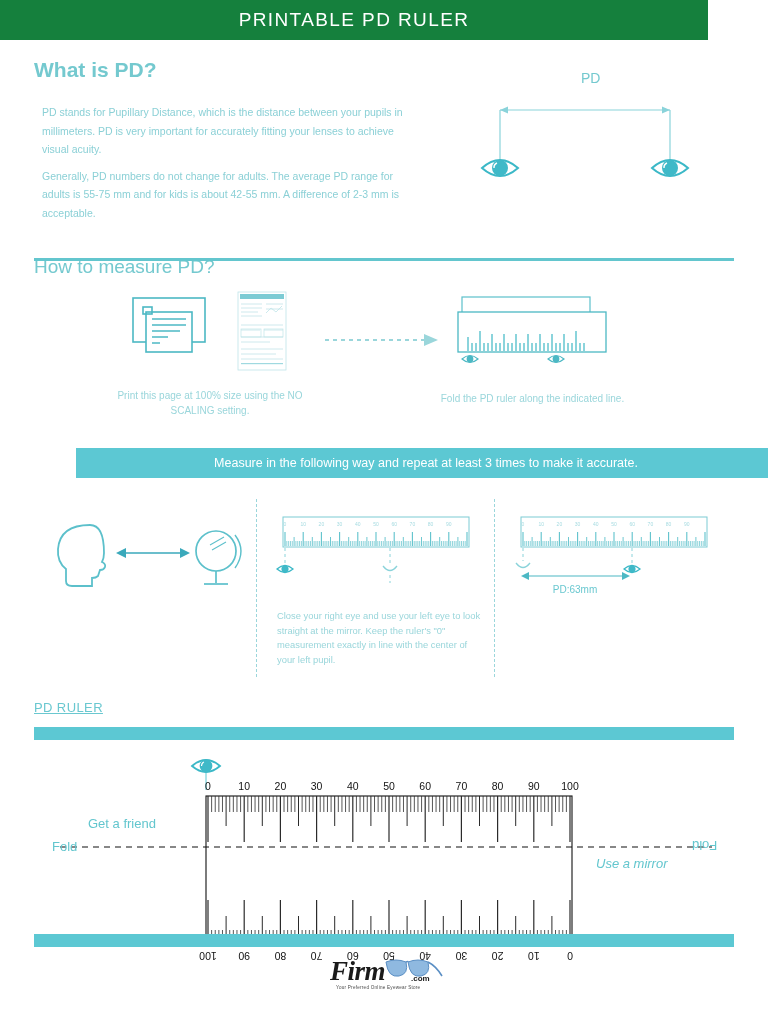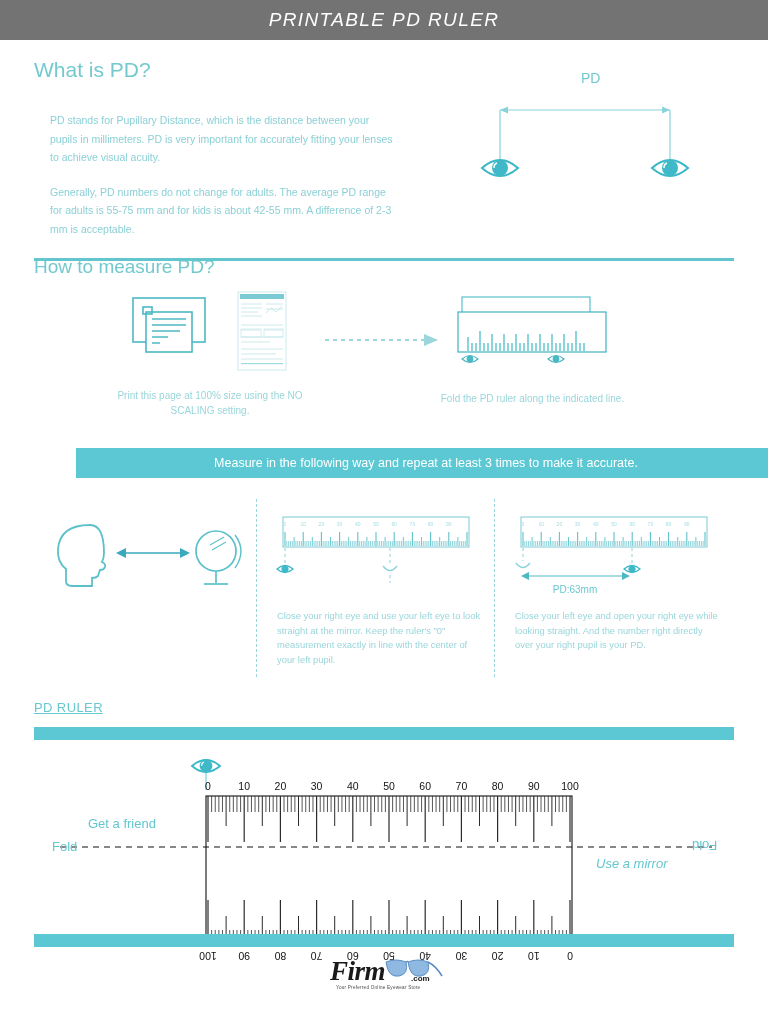--- a/index.html
+++ b/index.html
@@ -13,51 +13,50 @@
     position: relative;
     font-family: "Liberation Sans", sans-serif;
     overflow: hidden;
     color: #6fc6cf;
   }
 
   
   .header-bar {
     position: absolute;
     left: 0; top: 0;
-    width: 768px; height: 40px;
-    background: #737373;
+    width: 708px; height: 40px;
+    background: #15803d;
     display: flex;
     align-items: center;
     justify-content: center;
-    font-style: italic;
   }
   .header-title {
     color: #ffffff;
     font-size: 19px;
     letter-spacing: 1.4px;
     font-weight: 400;
   }
 
   
   .h-what {
     position: absolute;
     left: 34px; top: 58px;
     font-size: 21px;
     color: #74c9cf;
-    font-weight: 400;
+    font-weight: 700;
   }
   .body-copy {
     position: absolute;
     left: 34px; top: 95px;
     width: 380px;
     font-size: 10.5px;
     line-height: 18.5px;
     color: #8bd0d6;
   }
-  .body-copy p { margin: 16px; }
+  .body-copy p { margin: 8px; }
 
   .h-how {
     position: absolute;
     left: 34px; top: 228px;
     font-size: 19px;
     color: #74c9cf;
     font-weight: 400;
     margin-top: 28px;
   }
   .rule-under {
@@ -636,21 +635,20 @@
       <circle cx="119" cy="56" r="3.6" fill="#3fb9c8"></circle>
     </g>
     <g stroke="#4cb8c4" stroke-width="1.2">
       <line x1="10" y1="63" x2="115" y2="63"></line>
       <path d="M8 63 l8 -4 v8 z" fill="#4cb8c4" stroke="none"></path>
       <path d="M117 63 l-8 -4 v8 z" fill="#4cb8c4" stroke="none"></path>
     </g>
     <text x="62" y="80" text-anchor="middle" font-size="10" fill="#6ac8d0" font-family="Liberation Sans, sans-serif">PD:63mm</text>
   </svg>
 
-  <div class="col-text col3-text">Close your left eye and open your right eye while looking straight. And the number right directly over your right pupil is your PD.</div>
 </div>
 
 <div class="pd-ruler-label">PD RULER</div>
 <div class="ruler-bar"></div>
 
 <div class="ruler-area">
   <svg width="768" height="175" viewBox="0 0 768 175">
 
     <g>
       <path d="M192 18 q14 -12 28 0 q-14 12 -28 0 z" fill="none" stroke="#3bb8c7" stroke-width="1.8"></path>

